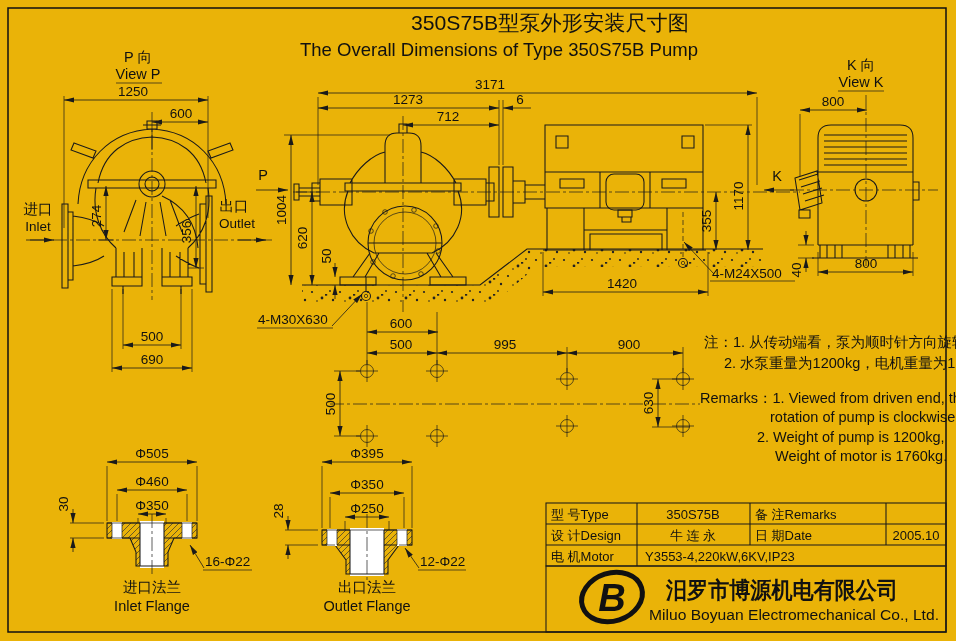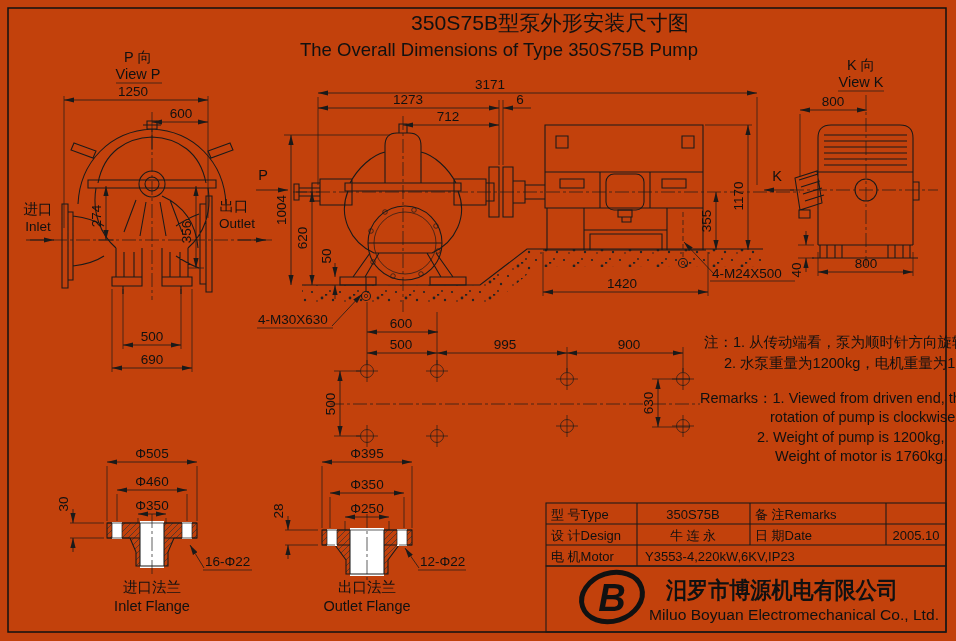--- a/index.html
+++ b/index.html
@@ -1,16 +1,16 @@
 <!DOCTYPE html>
 <html><head>
 <meta charset="utf-8">
 <style>
   html,body{margin:0;padding:0;background:#e8e8e8;}
-  .page{width:956px;height:641px;background:#c2410c;position:relative;margin:0 auto;
+  .page{width:956px;height:641px;background:#eab308;position:relative;margin:0 auto;
         font-family:"Liberation Sans",sans-serif;}
   svg{display:block;}
   svg text{font-family:"Liberation Sans","DejaVu Sans",sans-serif;fill:#111;}
   .ln{stroke:#1a1a1a;stroke-width:1.05;fill:none;}
   .thin{stroke:#1a1a1a;stroke-width:.7;fill:none;}
   .dim{stroke:#1a1a1a;stroke-width:.8;fill:none;marker-start:url(#arw);marker-end:url(#arw);}
   .dim1{stroke:#1a1a1a;stroke-width:.8;fill:none;marker-end:url(#arw);}
   .dimS{stroke:#1a1a1a;stroke-width:.8;fill:none;marker-start:url(#arw);}
   .cl{stroke:#1a1a1a;stroke-width:.7;fill:none;stroke-dasharray:14 3 3 3;}
   .dsh{stroke:#1a1a1a;stroke-width:.7;fill:none;stroke-dasharray:5 3;}

